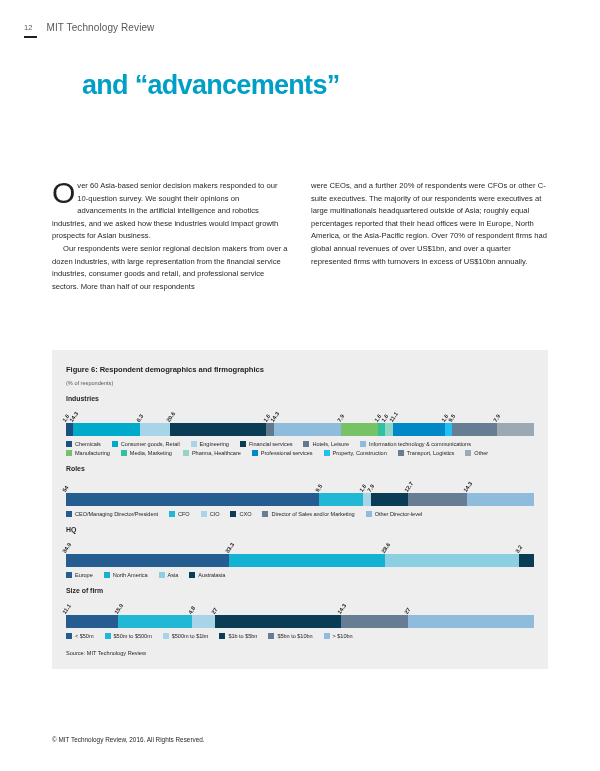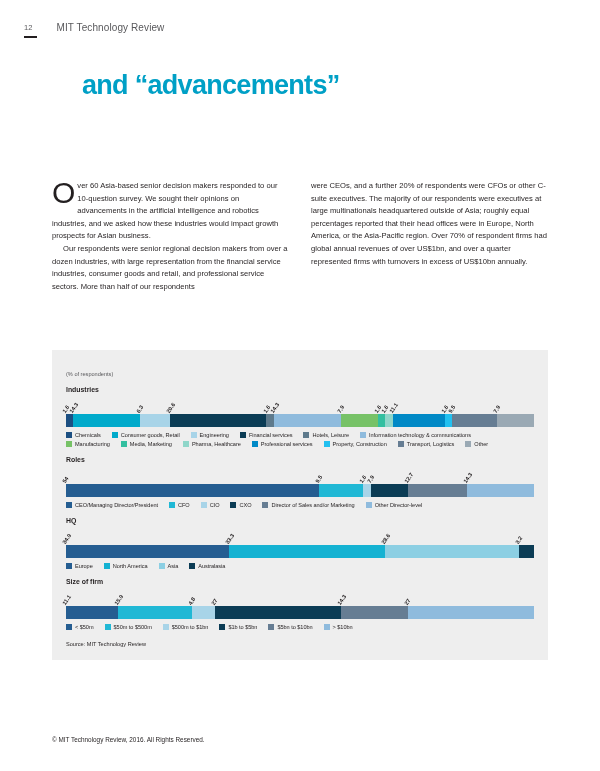--- a/index.html
+++ b/index.html
@@ -20,21 +20,21 @@
     overflow: hidden;
   }
 
   
   .runhead {
     position: absolute;
     left: 24px;
     top: 22px;
     display: flex;
     align-items: center;
-    gap: 24px;
+    gap: 14px;
   }
   .runhead .folio {
     font-size: 7.5px;
     color: #58585b;
     letter-spacing: 0.1px;
     position: relative;
   }
   .runhead .folio::after {
     content: "";
     position: absolute;
@@ -205,20 +205,21 @@
     <div class="col">
       <p><span class="dropcap">O</span><span>ver 60 Asia-based senior decision makers responded to our 10-question survey. We sought their opinions on advancements in the artificial intelligence and robotics industries, and we asked how these industries would impact growth prospects for Asian business.</span></p>
       <p>Our respondents were senior regional decision makers from over a dozen industries, with large representation from the financial service industries, consumer goods and retail, and professional service sectors. More than half of our respondents</p>
     </div>
     <div class="col">
       <p>were CEOs, and a further 20% of respondents were CFOs or other C-suite executives. The majority of our respondents were executives at large multinationals headquartered outside of Asia; roughly equal percentages reported that their head offices were in Europe, North America, or the Asia-Pacific region. Over 70% of respondent firms had global annual revenues of over US$1bn, and over a quarter represented firms with turnovers in excess of US$10bn annually.</p>
     </div>
   </div>
 
   <div class="figure">
+    <div class="fig-title">Figure 6: Respondent demographics and firmographics</div>
     <div class="fig-sub">(% of respondents)</div>
 
     <div class="section">
       <div class="section-head">Industries</div>
       <div class="vals">
           <span class="v" style="left: 0%;">1.6</span>
           <span class="v" style="left: 1.6016%;">14.3</span>
           <span class="v" style="left: 15.9159%;">6.3</span>
           <span class="v" style="left: 22.2222%;">20.6</span>
           <span class="v" style="left: 42.8428%;">1.6</span>

